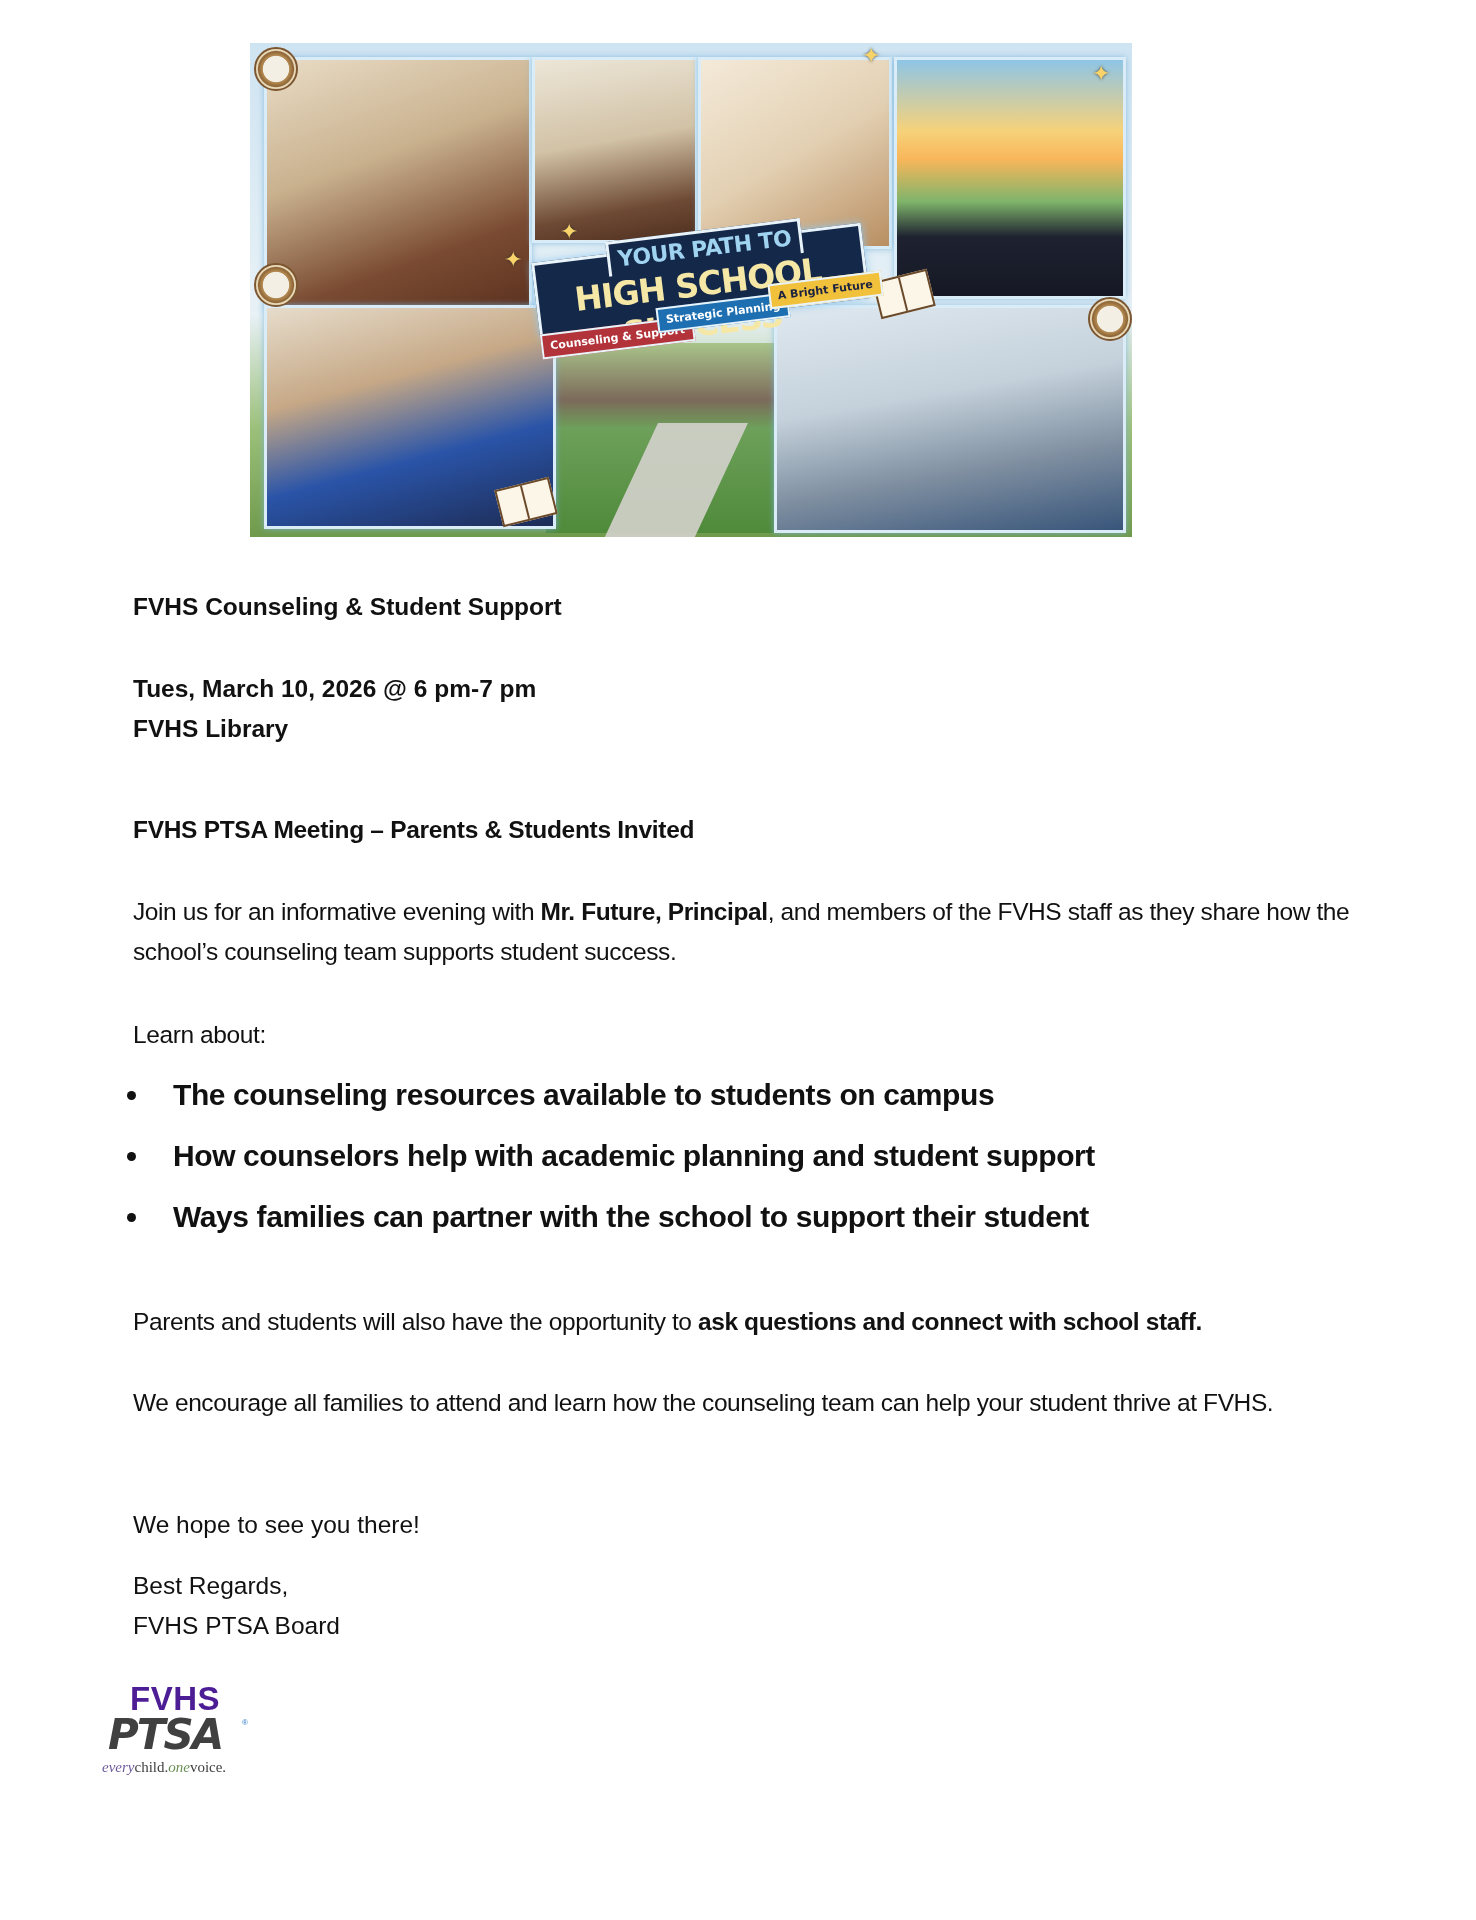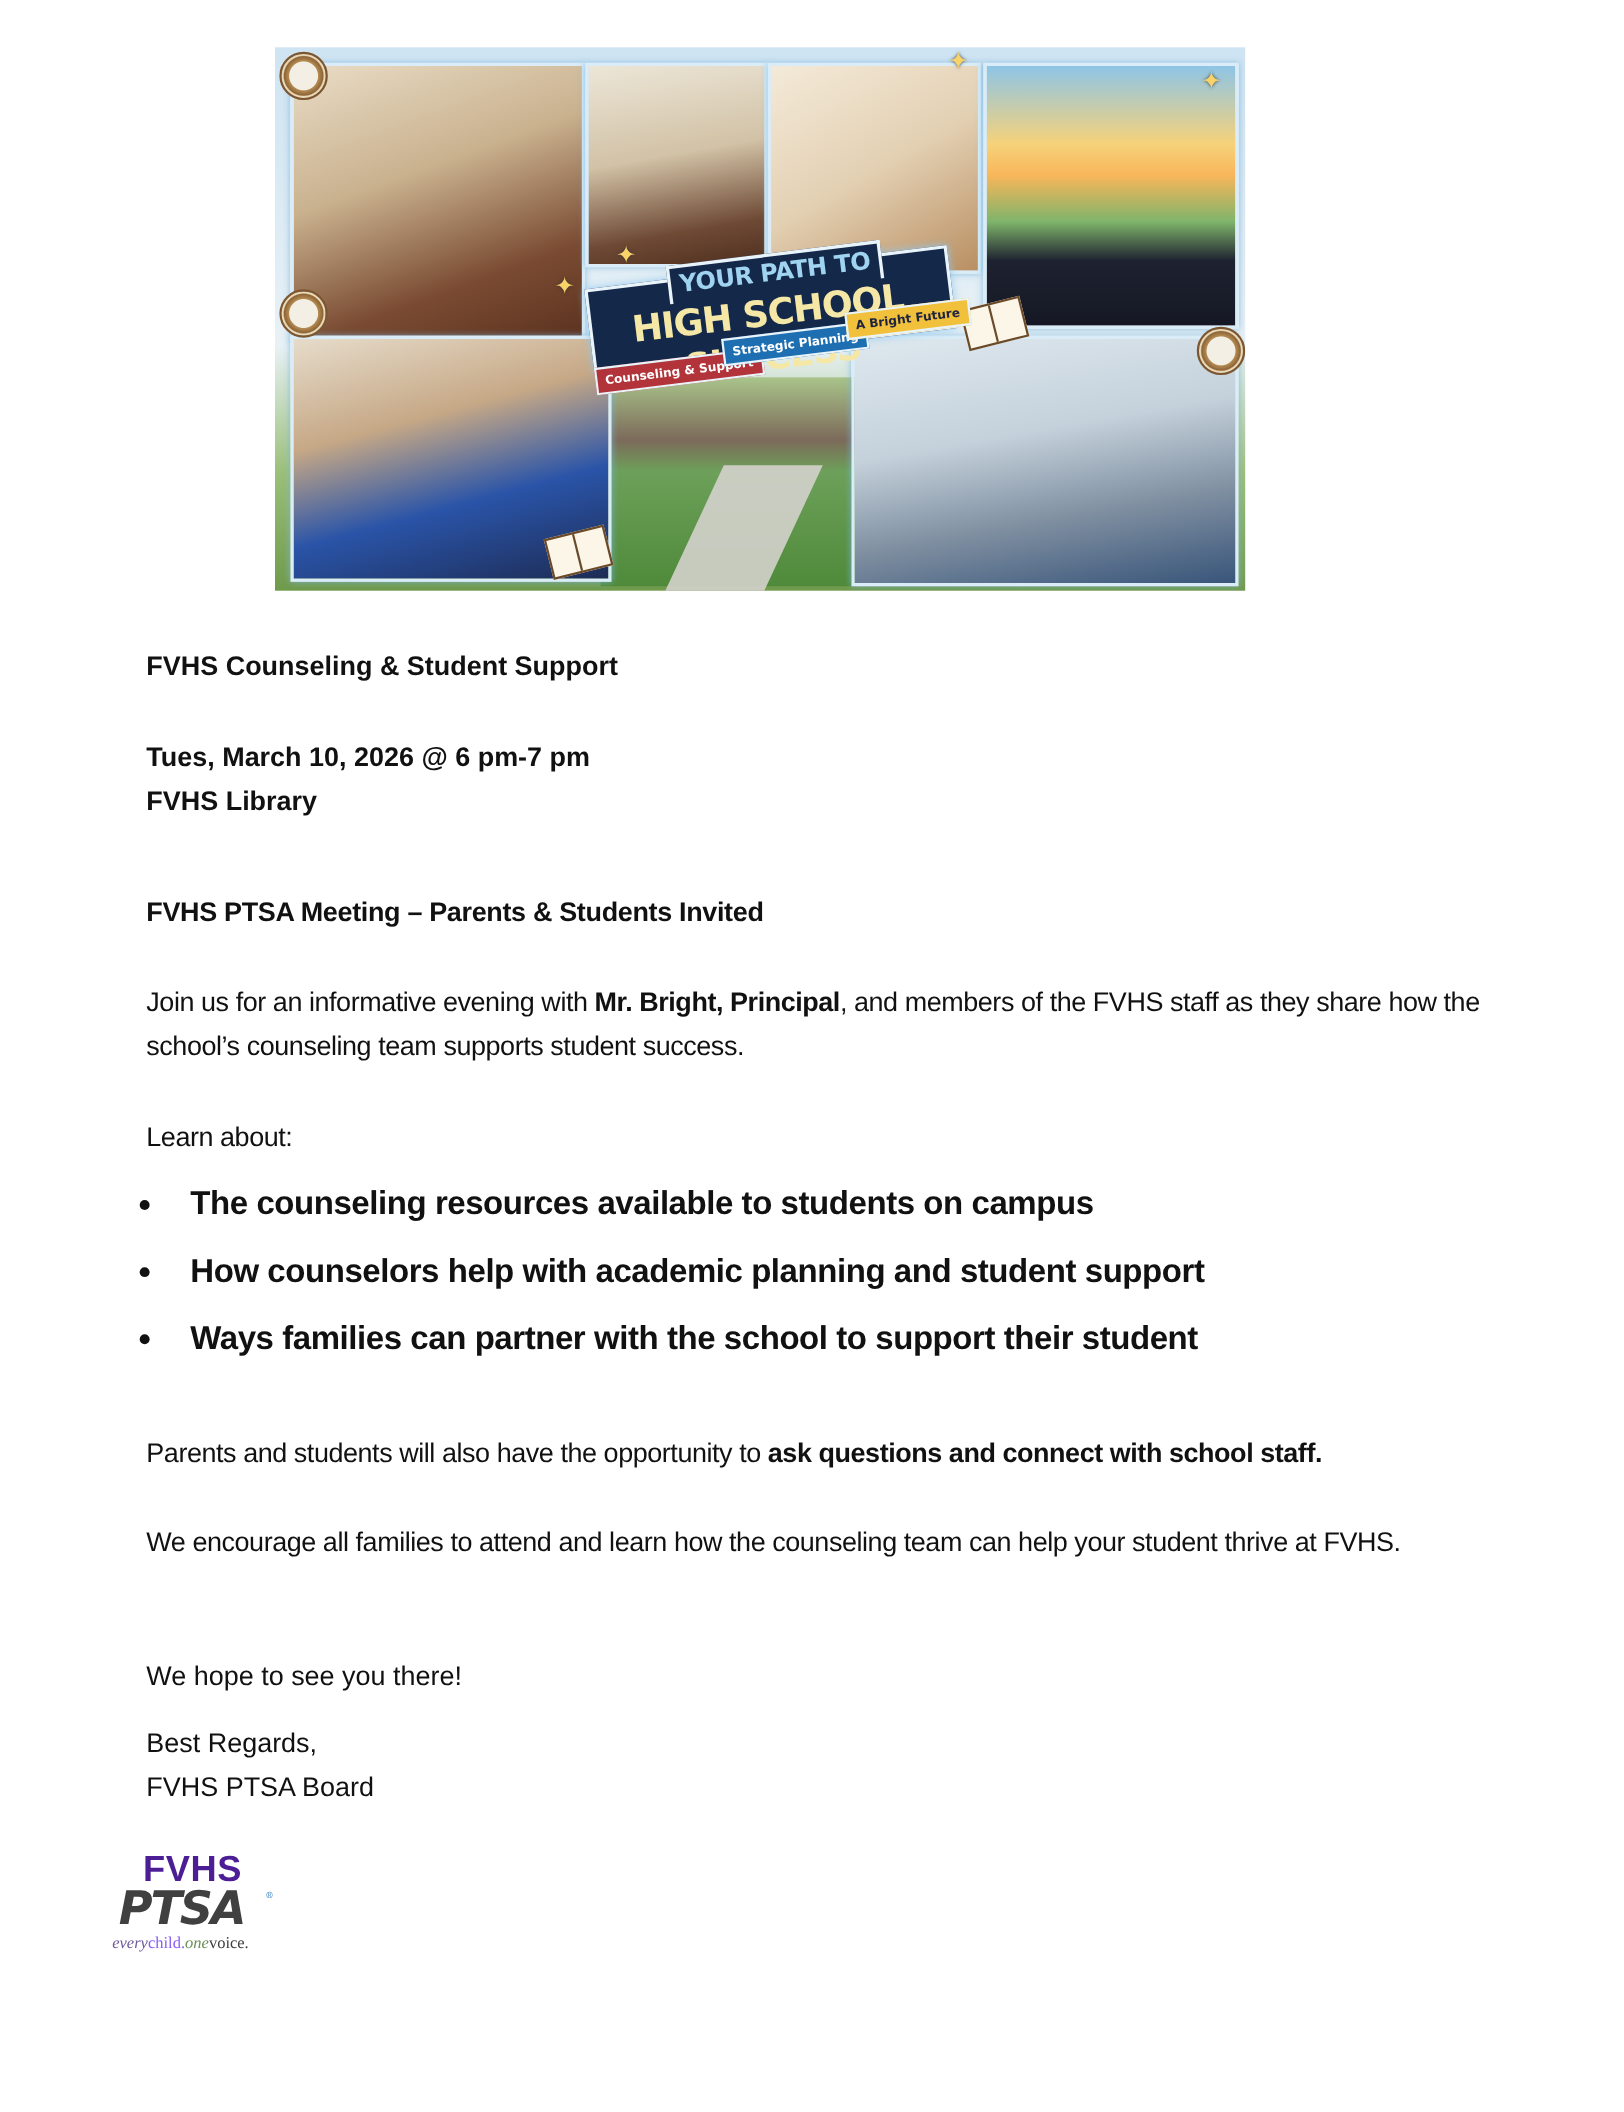--- a/index.html
+++ b/index.html
@@ -75,21 +75,21 @@
 
   
   .logo { position: absolute; left: 100px; top: 1682px; width: 170px; height: 100px; }
   .logo-fvhs { position: absolute; left: 30px; top: 0; font-family: "Liberation Sans", sans-serif; font-weight: bold;
                font-size: 33px; color: #4c1d95; letter-spacing: 0.5px; line-height: 34px; }
   .logo-ptsa { position: absolute; left: 8px; top: 30px; font-family: "DejaVu Sans", sans-serif; font-weight: bold;
                font-style: italic; font-size: 42px; color: #404040; letter-spacing: -2px; line-height: 46px; }
   .logo-reg { position: absolute; left: 142px; top: 36px; font-size: 8px; color: #2f7fc8; }
   .logo-tag { position: absolute; left: 2px; top: 77px; font-family: "Liberation Serif", serif; font-size: 15px; white-space: nowrap; }
   .logo-tag .every { font-style: italic; color: #6c5a9a; }
-  .logo-tag .child { color: #8b5cf6; }
+  .logo-tag .child { color: #404040; }
   .logo-tag .one { font-style: italic; color: #6a8f56; }
   .logo-tag .voice { color: #404040; }
 </style>
 </head>
 <body>
 
 <div class="hero" role="img" aria-label="Your Path to High School Success collage">
   <div class="panel p1"></div>
   <div class="panel p2"></div>
   <div class="panel p3"></div>
@@ -117,21 +117,21 @@
     <span class="tag tag-blue">Strategic Planning</span>
     <span class="tag tag-yellow">A Bright Future</span>
   </div>
 </div>
 
 <div class="doc bold t-title">FVHS Counseling &amp; Student Support</div>
 <div class="doc bold t-date">Tues, March 10, 2026 @ 6 pm-7 pm</div>
 <div class="doc bold t-loc">FVHS Library</div>
 <div class="doc bold body-text t-meeting">FVHS PTSA Meeting – Parents &amp; Students Invited</div>
 
-<div class="doc body-text t-intro"><span>Join us for an informative evening with </span><span class="bold">Mr. Bright, Principal</span><span>, and members of the FVHS staff as they share how the school’s counseling team supports student success.</span></div>
+<div class="doc body-text t-intro"><span>Join us for an informative evening with </span><span class="bold">Mr. Future, Principal</span><span>, and members of the FVHS staff as they share how the school’s counseling team supports student success.</span></div>
 
 <div class="doc body-text t-learn">Learn about:</div>
 <ul class="bullets body-text">
   <li><span class="dot"></span><span>The counseling resources available to students on campus</span></li>
   <li><span class="dot"></span><span>How counselors help with academic planning and student support</span></li>
   <li><span class="dot"></span><span>Ways families can partner with the school to support their student</span></li>
 </ul>
 
 <div class="doc body-text t-parents"><span>Parents and students will also have the opportunity to </span><span class="bold">ask questions and connect with school staff.</span></div>
 

